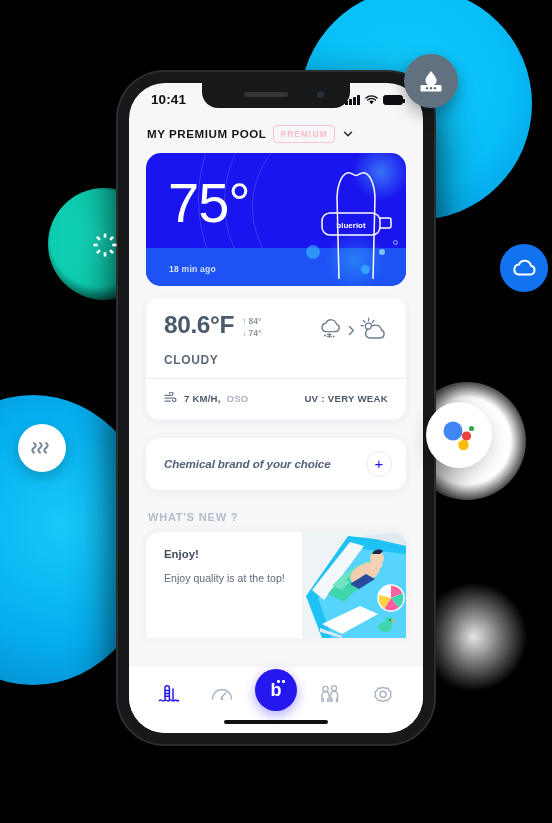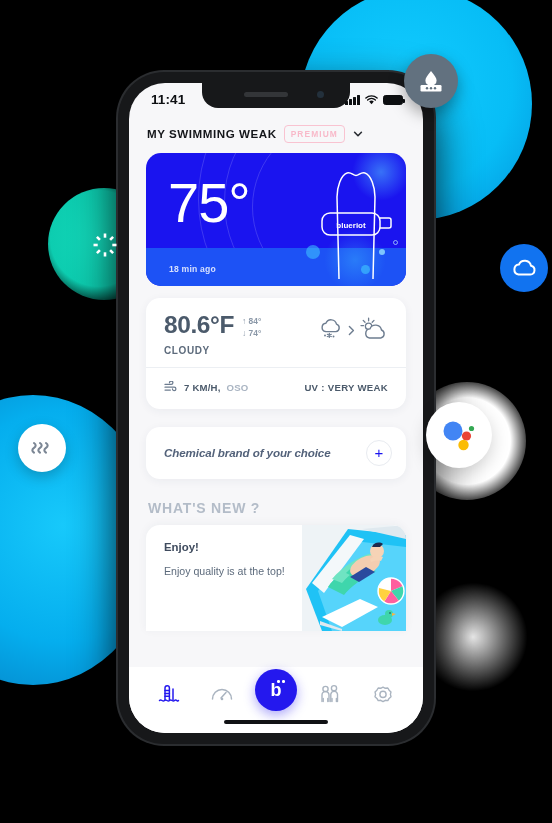--- a/index.html
+++ b/index.html
@@ -152,22 +152,22 @@
     margin-top: 12px; background: #ffffff; border-radius: 14px;
     box-shadow: 0 2px 10px rgba(40,50,80,0.06);
   }
   #weather-top { display: flex; align-items: flex-start; padding: 15px 18px 11px 18px; }
   #weather-temp {
     font-size: 24.5px; font-weight: 700; color: #4b5a6b; letter-spacing: -0.4px; line-height: 1;
   }
   #weather-hilo { margin-left: 8px; padding-top: 2px; }
   .hilo-row { display: flex; align-items: center; gap: 2px; font-size: 8.4px; font-weight: 700; color: #8b98a8; line-height: 1.45; }
   #weather-condition {
-    font-size: 10px; font-weight: 700; color: #5d6b7c;
-    letter-spacing: 0.6px; margin-top: 6px;
+    font-size: 12px; font-weight: 700; color: #5d6b7c;
+    letter-spacing: 0.6px; margin-top: 14px;
   }
   #weather-icons { margin-left: auto; display: flex; align-items: center; gap: 4px; padding-top: 4px; }
   #weather-divider { height: 1px; background: #eceff3; margin: 0 0px; }
   #weather-bottom {
     display: flex; align-items: center; justify-content: space-between;
     padding: 11px 18px 12px 18px;
   }
   #wind-group { display: flex; align-items: center; gap: 6px; }
   #wind-speed { font-size: 9.6px; font-weight: 700; color: #4b5a6b; letter-spacing: 0.2px; }
   #wind-direction { font-size: 9.6px; font-weight: 700; color: #a9b4c2; letter-spacing: 0.2px; }
@@ -183,21 +183,21 @@
   #chem-label { font-size: 11.6px; font-weight: 700; color: #53627a; letter-spacing: -0.1px; font-style: italic; }
   #chem-add-button {
     width: 26px; height: 26px; border-radius: 50%;
     border: 1px solid #e8ebf0; display: flex; align-items: center; justify-content: center;
     color: #1a14ef; font-size: 15px; font-weight: 500; line-height: 1;
     background: #fff;
   }
 
   
   #whats-new-title {
-    margin: 21px 0 9px 2px; font-size: 14px; font-weight: 700;
+    margin: 21px 0 9px 2px; font-size: 11px; font-weight: 700;
     color: #b3bcc8; letter-spacing: 0.8px;
   }
   #news-card {
     background: #ffffff; border-radius: 14px 14px 0 0; overflow: hidden;
     display: flex; height: 106px;
     box-shadow: 0 -1px 10px rgba(40,50,80,0.05);
   }
   #news-text { padding: 16px 14px 0 18px; flex: 1; }
   #news-heading { font-size: 11.4px; font-weight: 700; color: #3f4b5e; }
   #news-body { margin-top: 9px; font-size: 10.6px; color: #5d6b7c; line-height: 1.75; }
@@ -252,41 +252,41 @@
 
   <div id="phone">
     <div id="phone-screen">
 
       <div id="notch">
         <div class="speaker"></div>
         <div class="cam"></div>
       </div>
 
       <div id="statusbar">
-        <div id="clock">11:41</div>
+        <div id="clock">10:41</div>
         <div id="status-icons">
           <span class="bars">
             <i></i>
               <i></i>
               <i></i>
               <i></i>
           </span>
           <span style="display:flex;align-items:center;">
             <svg width="13" height="10" viewBox="0 0 13 10">
               <path d="M6.5 9.2 L4.2 6.6 a3.4 3.4 0 0 1 4.6 0 Z" fill="#0d0f12"></path>
               <path d="M2.6 5.0 a5.8 5.8 0 0 1 7.8 0" stroke="#0d0f12" stroke-width="1.4" fill="none" stroke-linecap="round"></path>
               <path d="M0.9 3.0 a8.4 8.4 0 0 1 11.2 0" stroke="#0d0f12" stroke-width="1.4" fill="none" stroke-linecap="round"></path>
             </svg>
           </span>
           <span class="batt"></span>
         </div>
       </div>
 
       <div id="app-header">
-        <div id="app-title">MY SWIMMING WEAK</div>
+        <div id="app-title">MY PREMIUM POOL</div>
         <div id="premium-badge">PREMIUM</div>
         <div id="chevron-down-icon">
           <svg width="12" height="12" viewBox="0 0 12 12">
             <path d="M2.6 4.3 L6 7.7 L9.4 4.3" stroke="#2a2d33" stroke-width="1.6" fill="none" stroke-linecap="round" stroke-linejoin="round"></path>
           </svg>
         </div>
       </div>
 
       <div id="content">
 

